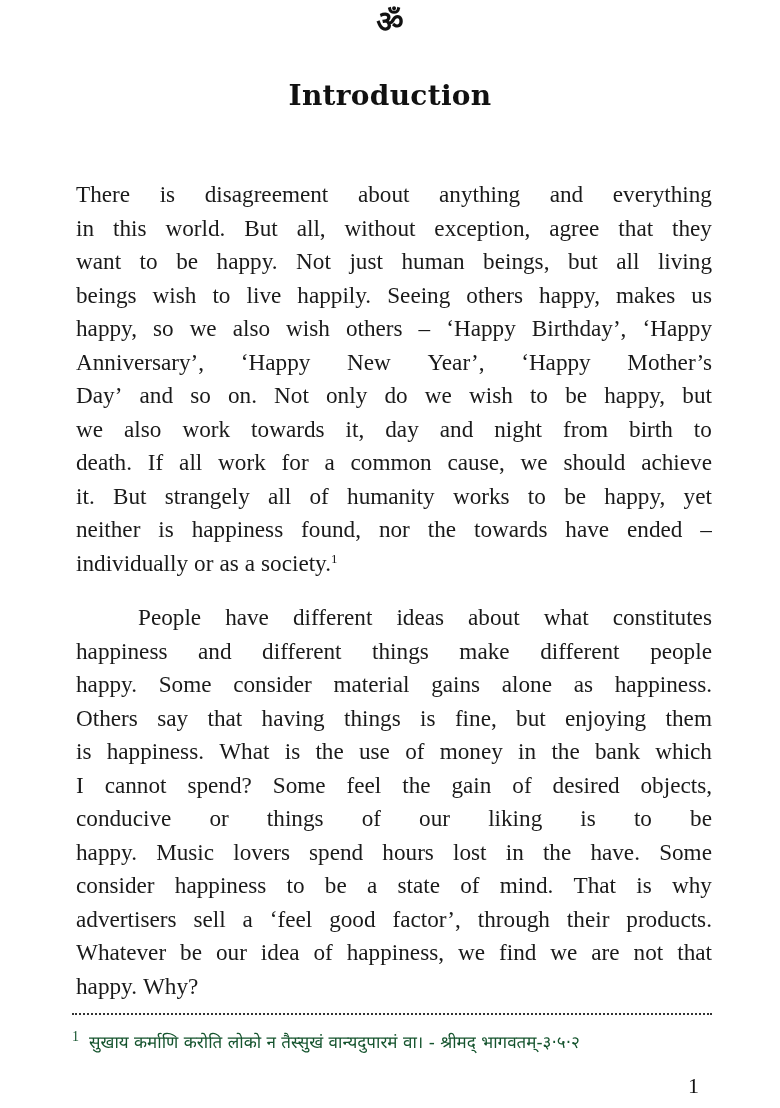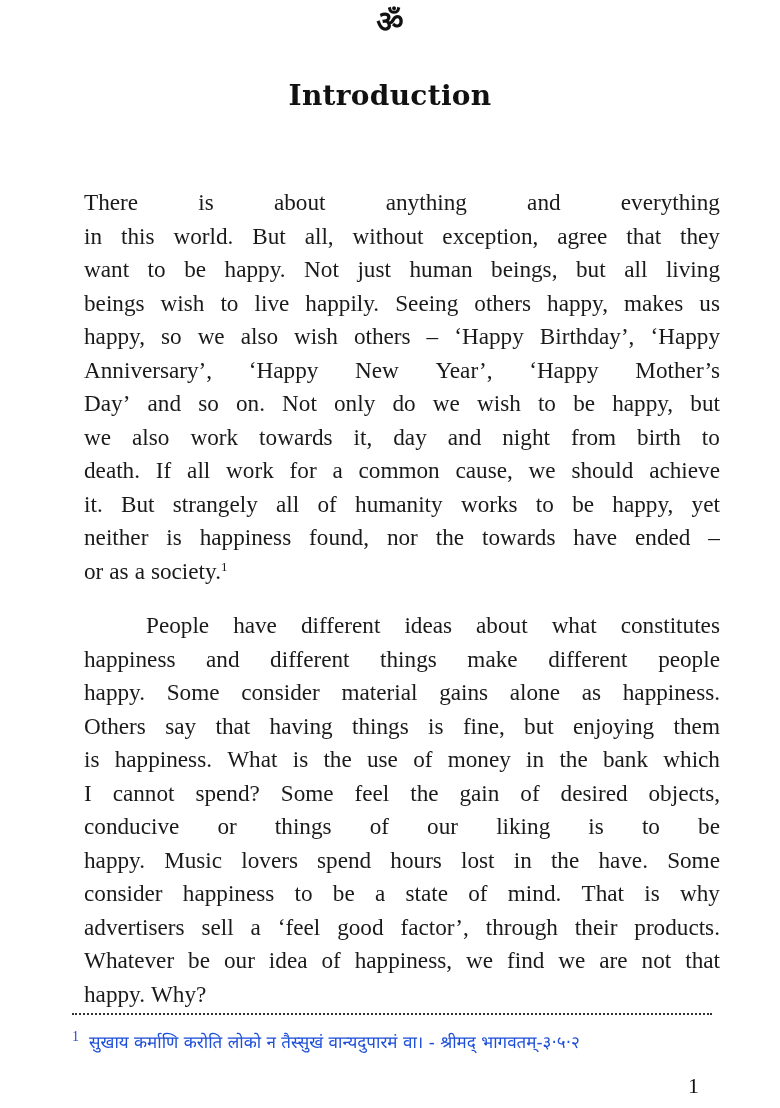--- a/index.html
+++ b/index.html
@@ -47,21 +47,21 @@
     }
     .body-text {
       position: absolute;
       left: 72px;
       width: 636px;
       font-family: "Liberation Serif", "DejaVu Serif", serif;
       font-size: 23.2px;
       line-height: 33.5px;
       text-align: justify;
       color: #1a1a1a;
-      margin: 12px;
+      margin: 4px;
     }
     .para1 { top: 174px; }
     .para2 { top: 597px; text-indent: 62px; }
     sup.fnref {
       font-size: 13px;
       vertical-align: 8px;
       line-height: 0;
     }
     .rule {
       position: absolute;
@@ -72,21 +72,21 @@
       border-top: 2px dotted #333;
     }
     .footnote {
       position: absolute;
       top: 1022px;
       left: 72px;
       width: 640px;
       font-family: "DejaVu Sans", sans-serif;
       font-size: 17px;
       line-height: 30px;
-      color: #1d4ed8;
+      color: #14532d;
     }
     .footnote .fn-num {
       font-family: "Liberation Serif", serif;
       font-size: 14px;
       vertical-align: 7px;
       margin-right: 10px;
     }
     .page-number {
       position: absolute;
       top: 1072px;
@@ -111,20 +111,21 @@
 <div class="page">
 
   <div class="om">ॐ</div>
 
   <h1 class="title" style="margin:0;">Introduction</h1>
 
   <div class="body-text para1">
     <div class="jl">
         <span>There</span>
         <span>is</span>
+        <span>disagreement</span>
         <span>about</span>
         <span>anything</span>
         <span>and</span>
         <span>everything</span>
       </div>
     <div class="jl">
         <span>in</span>
         <span>this</span>
         <span>world.</span>
         <span>But</span>
@@ -240,20 +241,21 @@
         <span>happiness</span>
         <span>found,</span>
         <span>nor</span>
         <span>the</span>
         <span>towards</span>
         <span>have</span>
         <span>ended</span>
         <span>–</span>
       </div>
     <div class="jl left">
+        <span>individually</span>
         <span>or</span>
         <span>as</span>
         <span>a</span>
         <span>society.<sup class="fnref">1</sup></span>
       </div>
   </div>
 
   <div class="body-text para2" style="text-indent:0;">
     <div class="jl" style="padding-left:62px;">
         <span>People</span>

